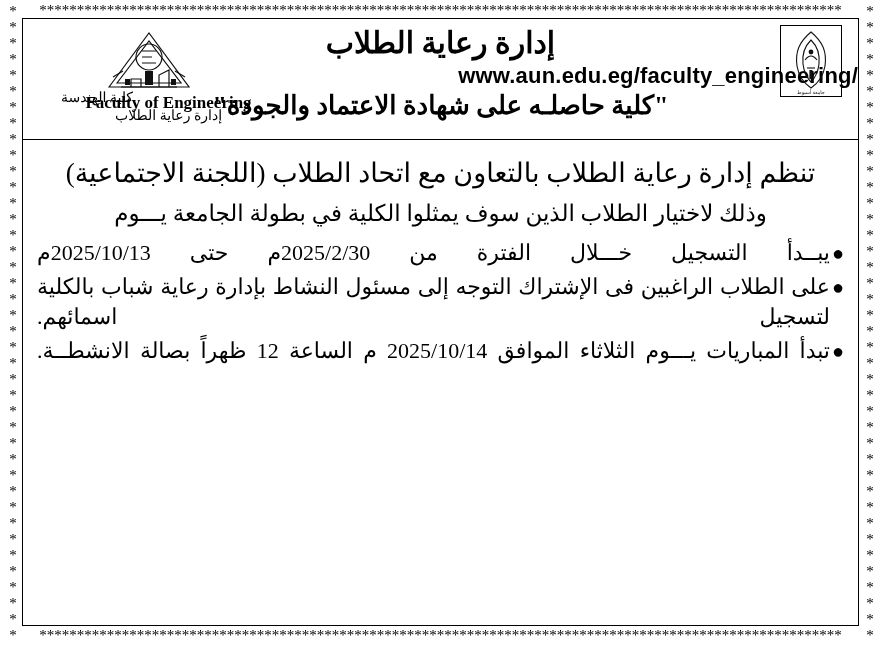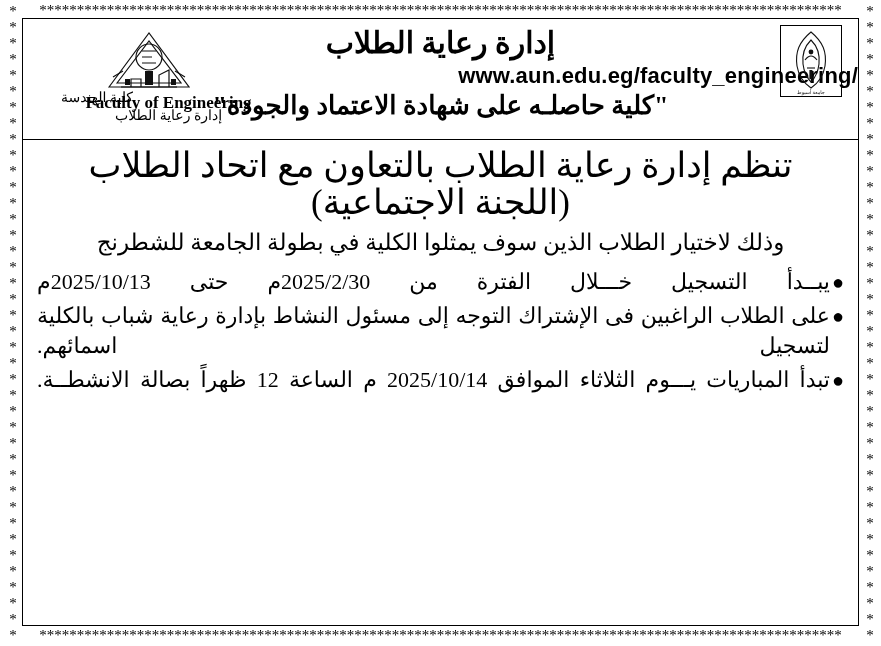--- a/index.html
+++ b/index.html
@@ -168,23 +168,23 @@
     text-align: center;
   }
   .main-title {
     font-size: 42px;
     font-weight: 700;
     line-height: 50px;
     letter-spacing: 2px;
     margin-top: 10px;
   }
   .para {
-    font-size: 35px;
+    font-size: 27px;
     line-height: 37px;
-    margin-top: 4px;
+    margin-top: 12px;
     padding: 0 14px;
   }
   .para-2 {
     font-size: 25px;
     line-height: 34px;
     margin-top: 6px;
   }
   .para-3 {
     font-size: 23px;
     line-height: 32px;
@@ -273,21 +273,21 @@
           </g>
           <text x="30" y="68" font-size="5" text-anchor="middle" fill="#111" font-family="Liberation Serif, serif">جامعة أسيوط</text>
         </svg>
       </div>
 
       <div class="header-rule"></div>
     </div>
 
     <div class="content">
       <div class="para">تنظم إدارة رعاية الطلاب بالتعاون مع اتحاد الطلاب (اللجنة الاجتماعية)</div>
-      <div class="para-3">وذلك لاختيار الطلاب الذين سوف يمثلوا الكلية في بطولة الجامعة للشطرنج</div>
+      <div class="para-3">وذلك لاختيار الطلاب الذين سوف يمثلوا الكلية في بطولة الجامعة يـــوم</div>
 
       <div class="bullets">
         <div class="bullet-item">
           <span class="dot">●</span>
           <span class="txt">يبــدأ التسجيل خـــلال الفترة من 2025/2/30م حتى 2025/10/13م</span>
         </div>
         <div class="bullet-item">
           <span class="dot">●</span>
           <span class="txt">على الطلاب الراغبين فى الإشتراك التوجه إلى مسئول النشاط بإدارة رعاية شباب بالكلية لتسجيل اسمائهم.</span>
         </div>

